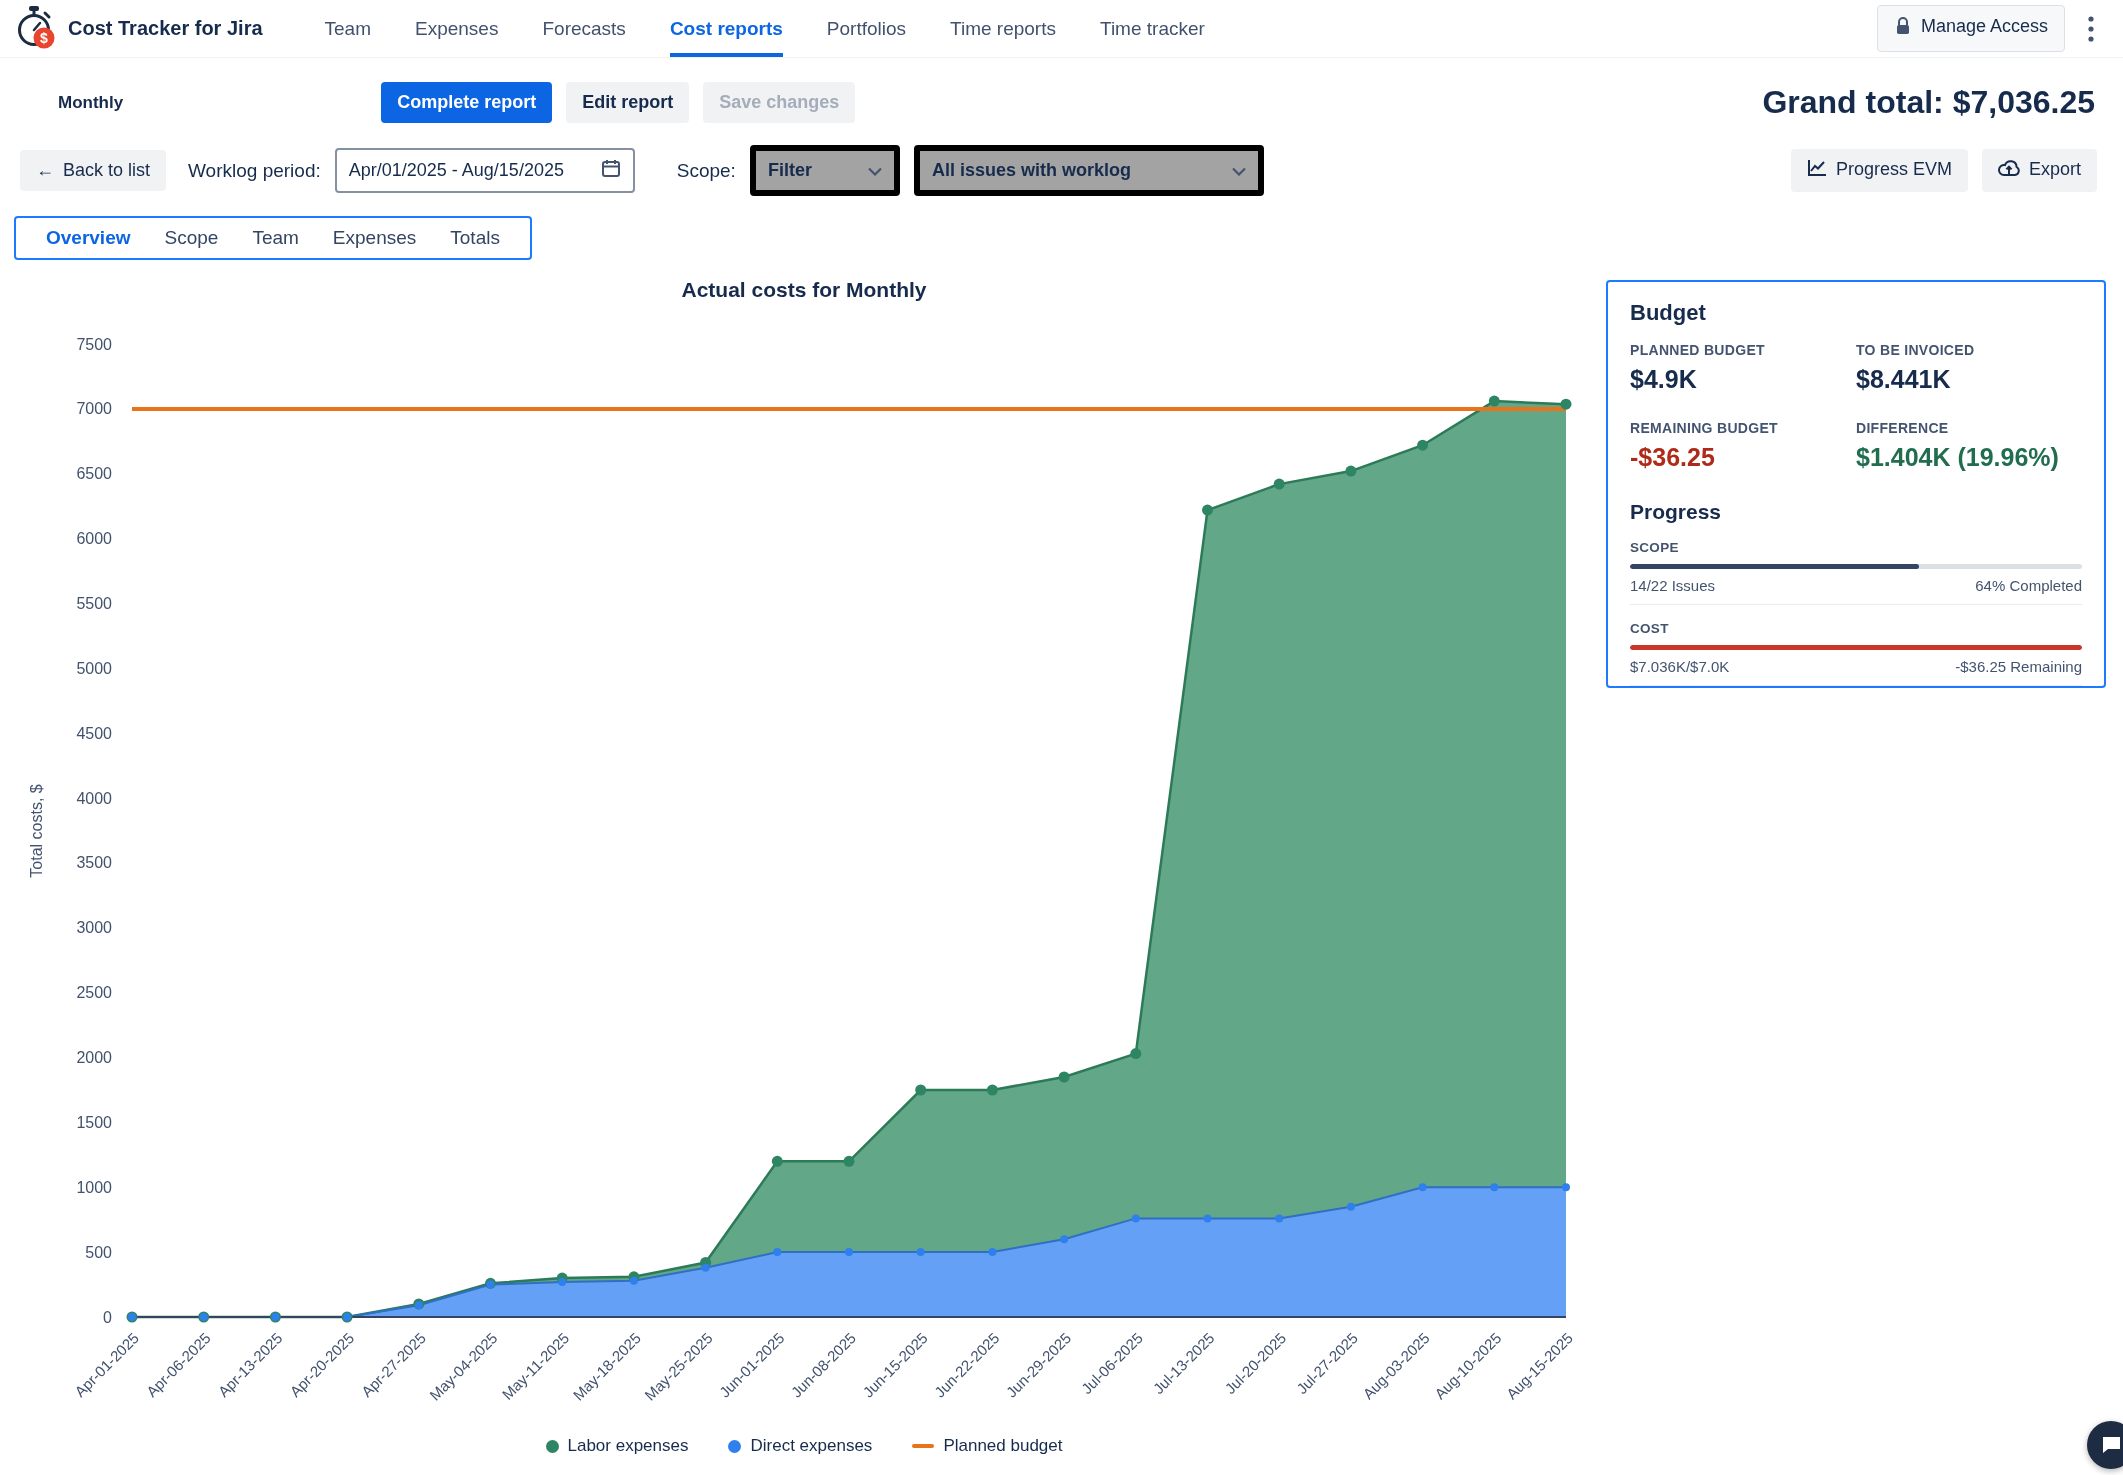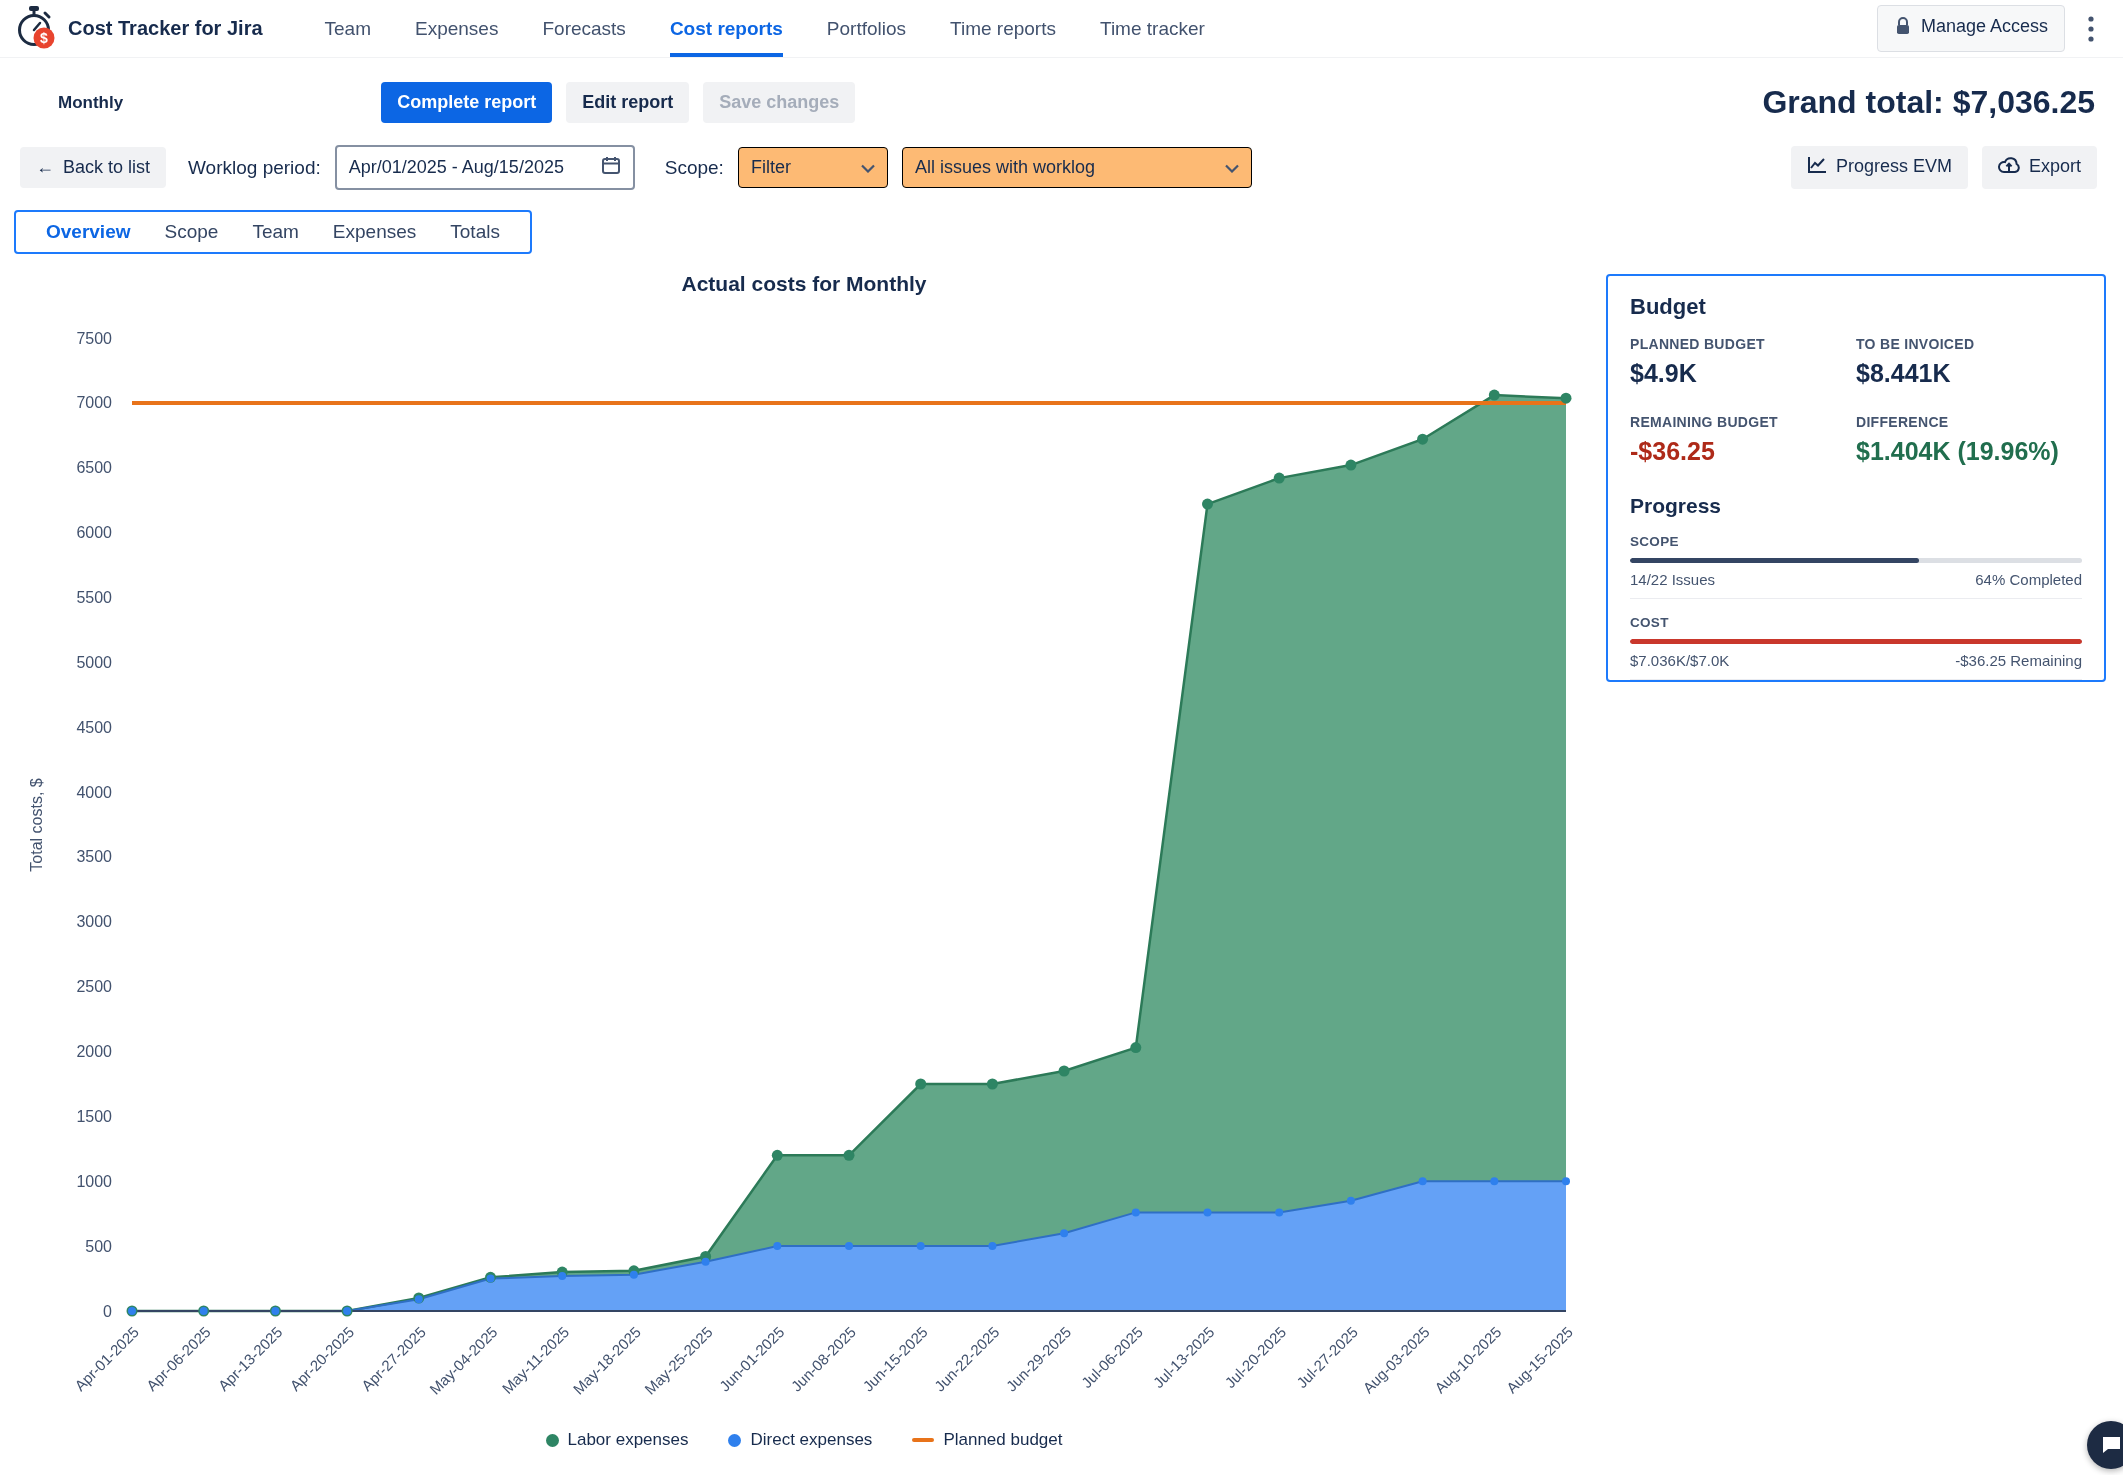--- a/index.html
+++ b/index.html
@@ -30,22 +30,22 @@
   .report-actions { display:flex; gap:14px; margin-left:258px; }
   .grand-total { margin-left:auto; font-size:32px; font-weight:700; color:#172B4D; }
 
   
   .filter-row { display:flex; align-items:center; gap:14px; margin-top:22px; padding:0 26px 0 20px; }
   .label-text { font-size:19px; color:#172B4D; }
   .date-input { display:flex; align-items:center; justify-content:space-between; width:300px;
     border:2px solid #8590A2; border-radius:4px; background:#fff; padding:8px 12px;
     font-size:18px; color:#172B4D; cursor:text; }
   .select { display:flex; align-items:center; justify-content:space-between; gap:12px;
-    background:#fdba74; border:1px solid #000000; border-radius:4px; padding:9px 12px;
-    font-size:18px; color:#172B4D; cursor:pointer; }
+    background:#a3a3a3; border:6px solid #000000; border-radius:4px; padding:9px 12px;
+    font-size:18px; color:#172B4D; cursor:pointer;font-weight:bold; }
   .select.small { width:150px; }
   .select.wide { width:350px;text-align:right; }
   .filter-right { margin-left:auto; display:flex; gap:14px; }
 
   
   .tabs-box { display:inline-flex; gap:34px; margin:20px 0 0 14px; border:2px solid #1D7AFC;
     border-radius:4px; padding:9px 30px;justify-content:center; }
   .tab { font-size:19px; font-weight:500; color:#344563; cursor:pointer; }
   .tab.active { color:#0C66E4; font-weight:600; }
 
@@ -157,21 +157,21 @@
       <span>Apr/01/2025 - Aug/15/2025</span>
       <span>
         <svg width="20" height="20" viewBox="0 0 20 20">
             <rect x="2" y="4" width="16" height="14" rx="2" fill="none" stroke="#44546F" stroke-width="2"></rect>
             <line x1="2" y1="8.5" x2="18" y2="8.5" stroke="#44546F" stroke-width="2"></line>
             <line x1="6" y1="2" x2="6" y2="6" stroke="#44546F" stroke-width="2"></line>
             <line x1="14" y1="2" x2="14" y2="6" stroke="#44546F" stroke-width="2"></line>
           </svg>
       </span>
     </div>
-    <span class="label-text" style="margin-left:16px;">Scope:</span>
+    <span class="label-text" style="margin-left:28px;">Scope:</span>
     <div class="select small">
       <span>Filter</span>
       <span>
         <svg width="14" height="9" viewBox="0 0 14 9">
             <polyline points="1,1.5 7,7.5 13,1.5" fill="none" stroke="#44546F" stroke-width="2.2"></polyline>
           </svg>
       </span>
     </div>
     <div class="select wide">
       <span>All issues with worklog</span>

